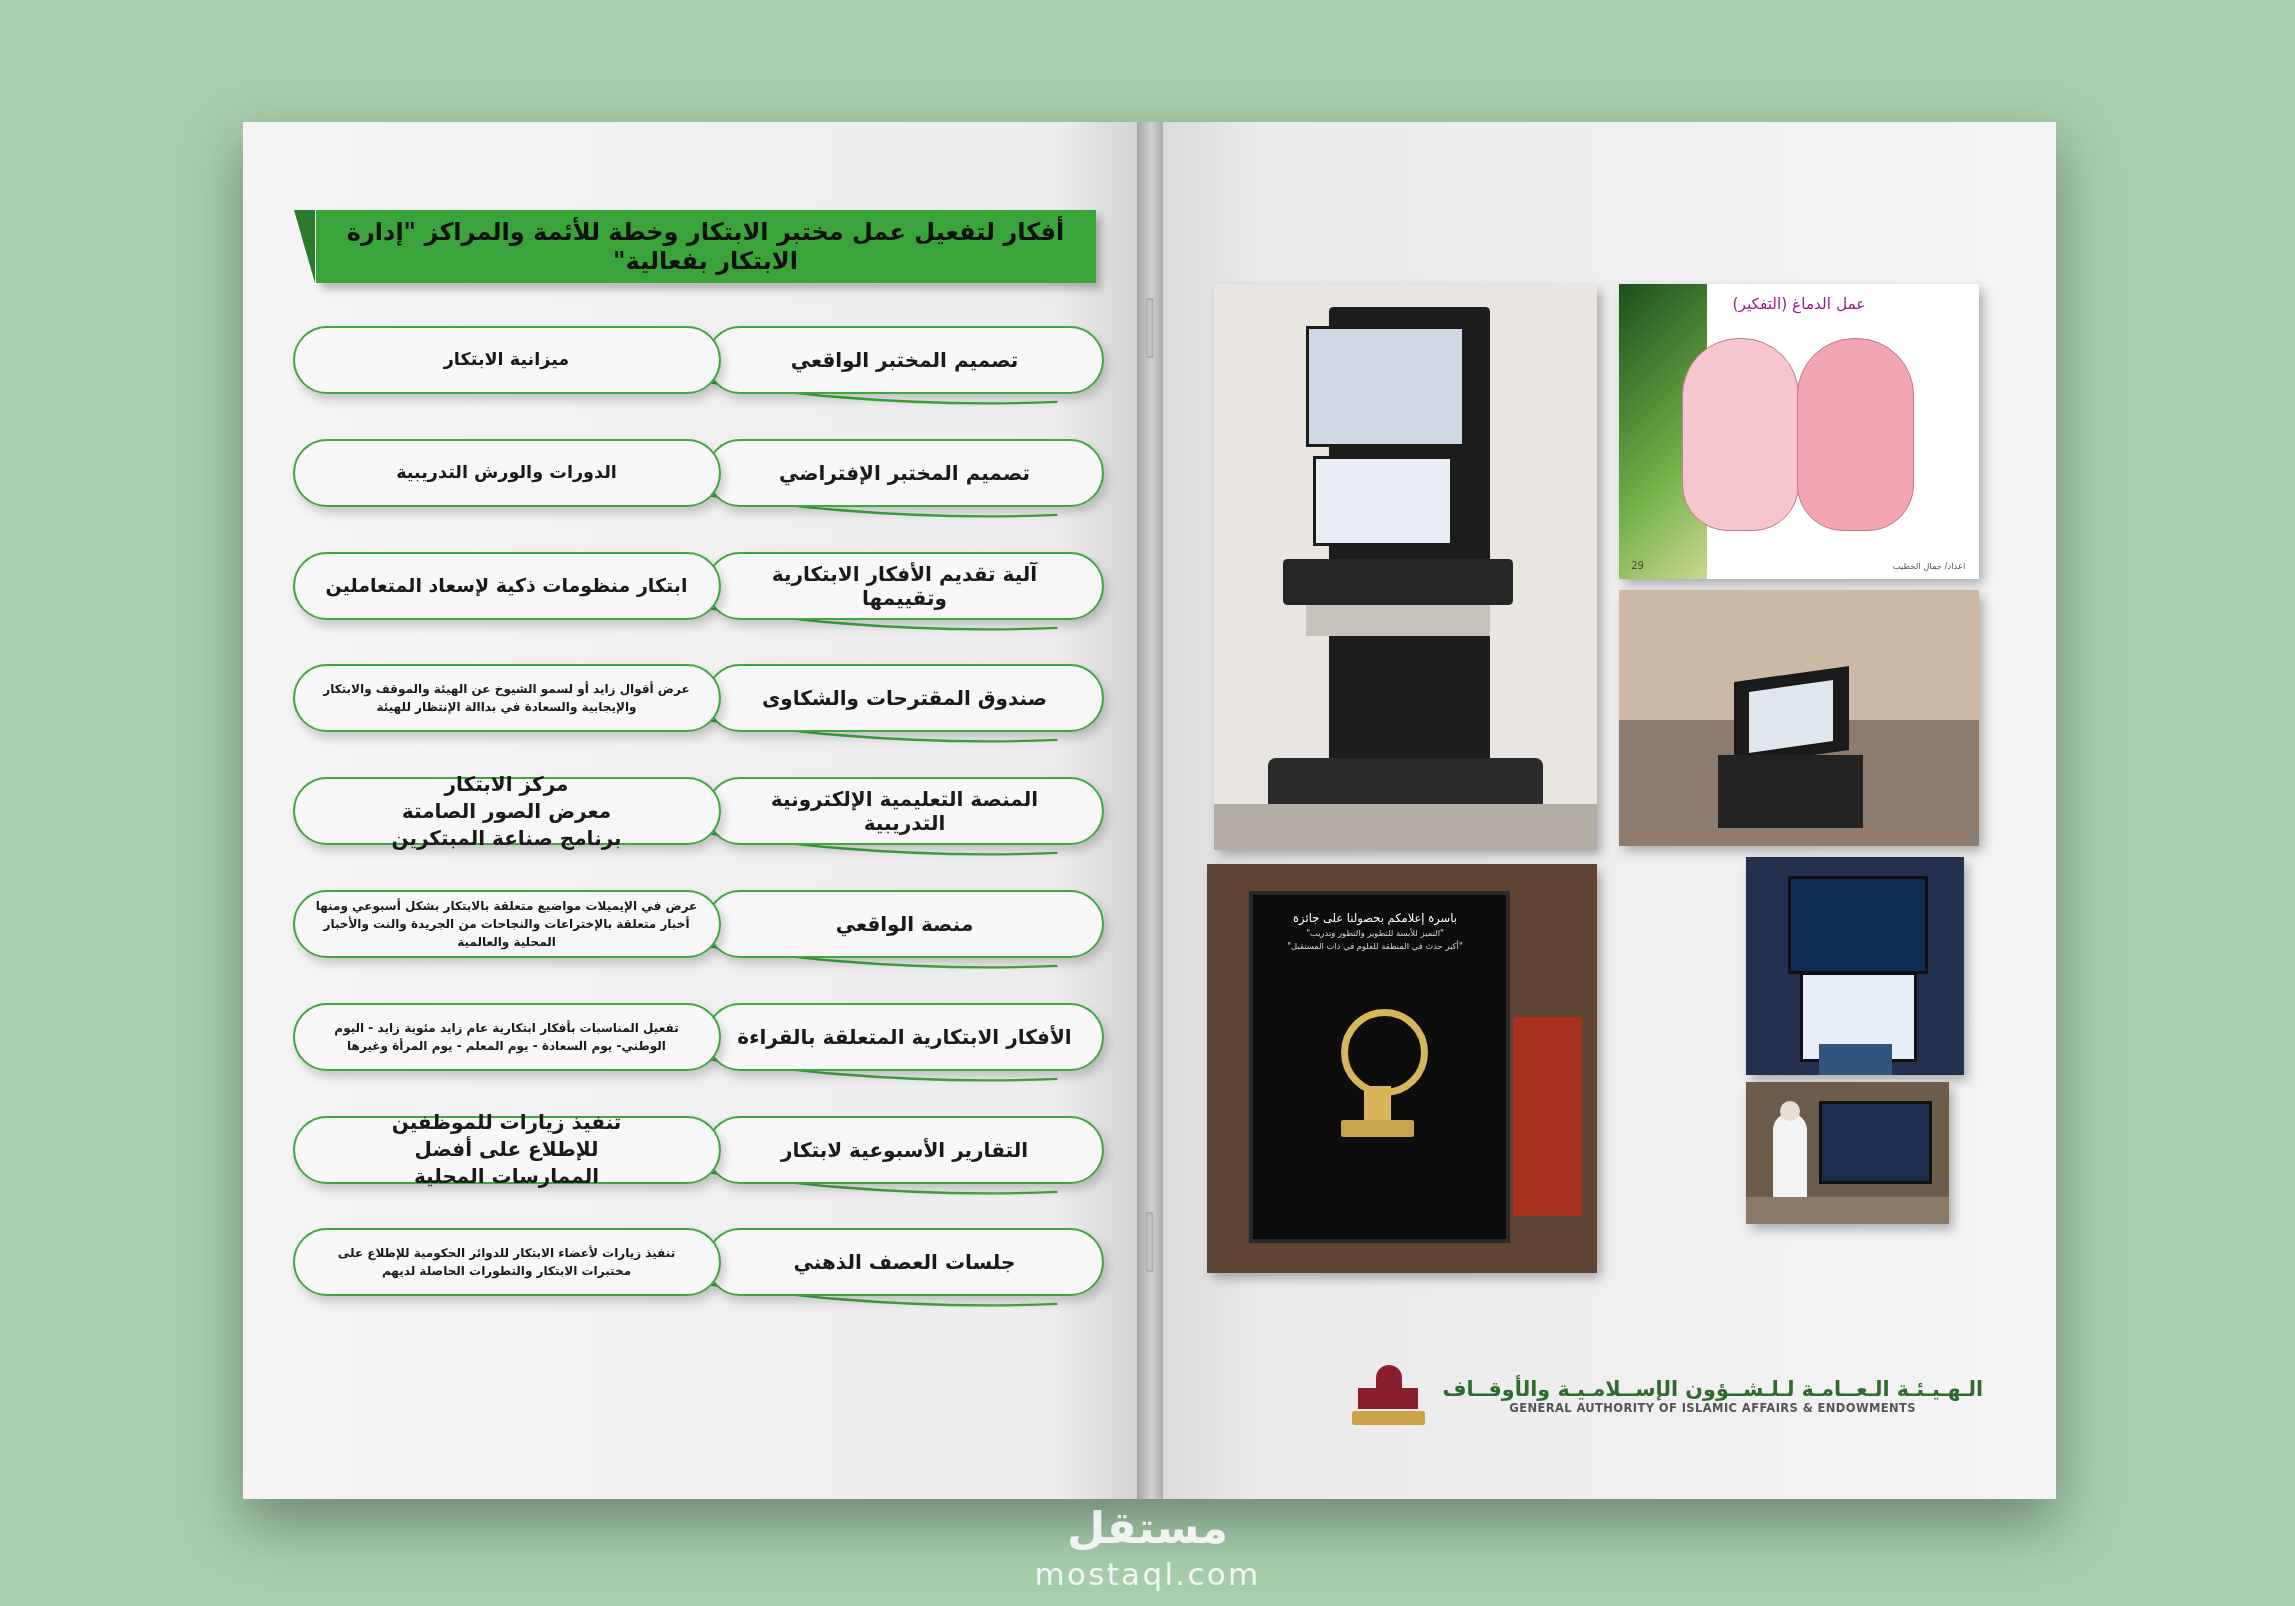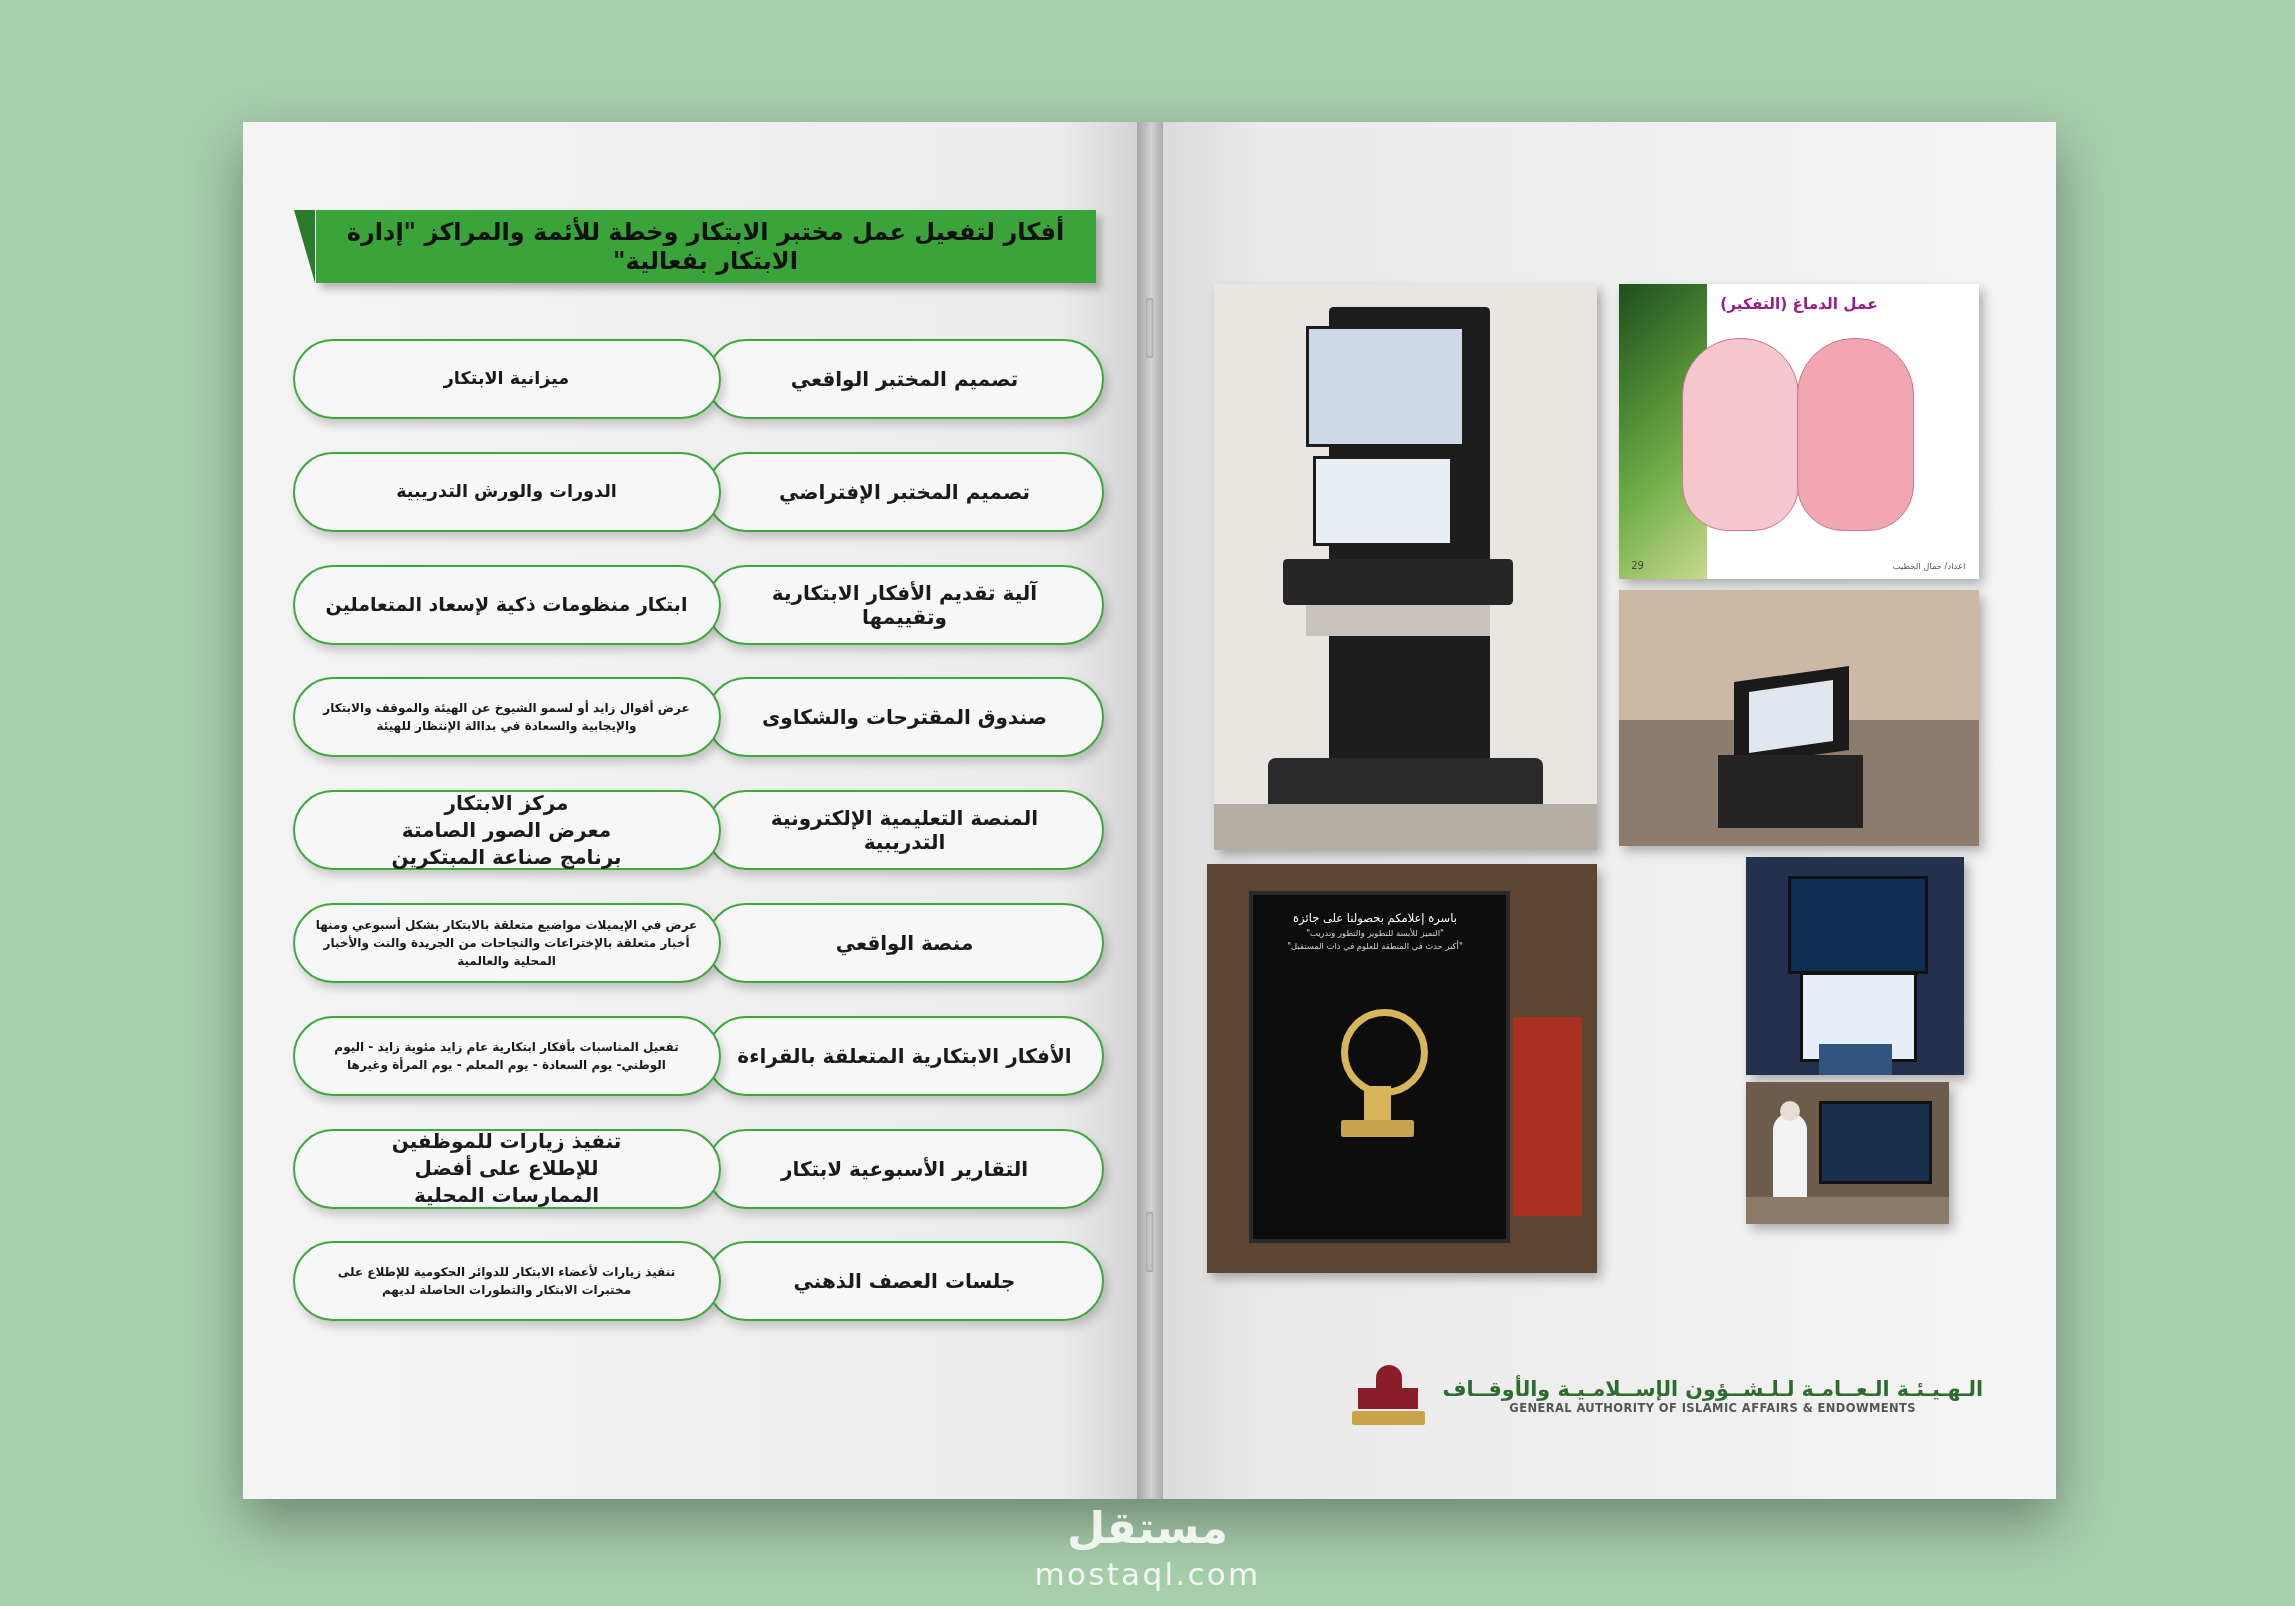--- a/index.html
+++ b/index.html
@@ -66,21 +66,21 @@
     font-size:24px;line-height:1.2;padding:0 21.4px;box-sizing:border-box;
   }
   #title-left .tail{
     left:-21.4px;top:0;border-right:21.4px solid #2c7a2c;border-bottom:73px solid transparent;
   }
 
   
   #rows{position:absolute;top:200px;right:46px;width:811px;}
   .row{position:relative;height:99px;margin-bottom:13.8px;}
   .pill{
-    position:absolute;top:17px;height:80px;
+    position:absolute;top:4px;height:68px;
     background:#f7f7f7;
     border:2.3px solid #3ea83e;
     border-radius:46px;
     display:flex;align-items:center;justify-content:center;
     text-align:center;
     box-sizing:border-box;
     padding:0 20px;
     box-shadow:3.8px 6.1px 9.2px rgba(0,0,0,.18);
     color:#1a1a1a;
   }
@@ -96,21 +96,21 @@
   
   .photo{
     position:absolute;
     background:#cfcfcf;
     box-shadow:4.6px 6.1px 10.7px rgba(0,0,0,.3);
     overflow:hidden;
   }
 
   
   #photo-brain{top:162px;right:77px;width:360px;height:295px;background:#fff;}
-  #brain-title{position:absolute;top:10.7px;left:0;right:0;text-align:center;font-size:15.3px;font-weight:bold;color:#9b1b8c;}
+  #brain-title{position:absolute;top:10.7px;left:0;right:0;text-align:center;font-size:15.3px;font-weight:normal;color:#9b1b8c;}
   .brain-half{position:absolute;top:54px;width:115px;height:191px;border-radius:57px 57px 46px 46px;}
   #brain-l{right:65px;background:#f2a6b2;border:1.5px solid #c4788a;}
   #brain-r{right:180px;background:#f6c6cf;border:1.5px solid #c4788a;}
   #brain-scribble{
     position:absolute;left:0;top:0;width:88px;height:295px;
     background:linear-gradient(135deg,#1d4f1d,#6fae45 60%,#c9d98f);
   }
   #brain-page-no{position:absolute;bottom:7.7px;left:12.2px;font-size:10px;color:#444;}
   #brain-credit{position:absolute;bottom:7.7px;right:13.8px;font-size:8.4px;color:#555;}
 

